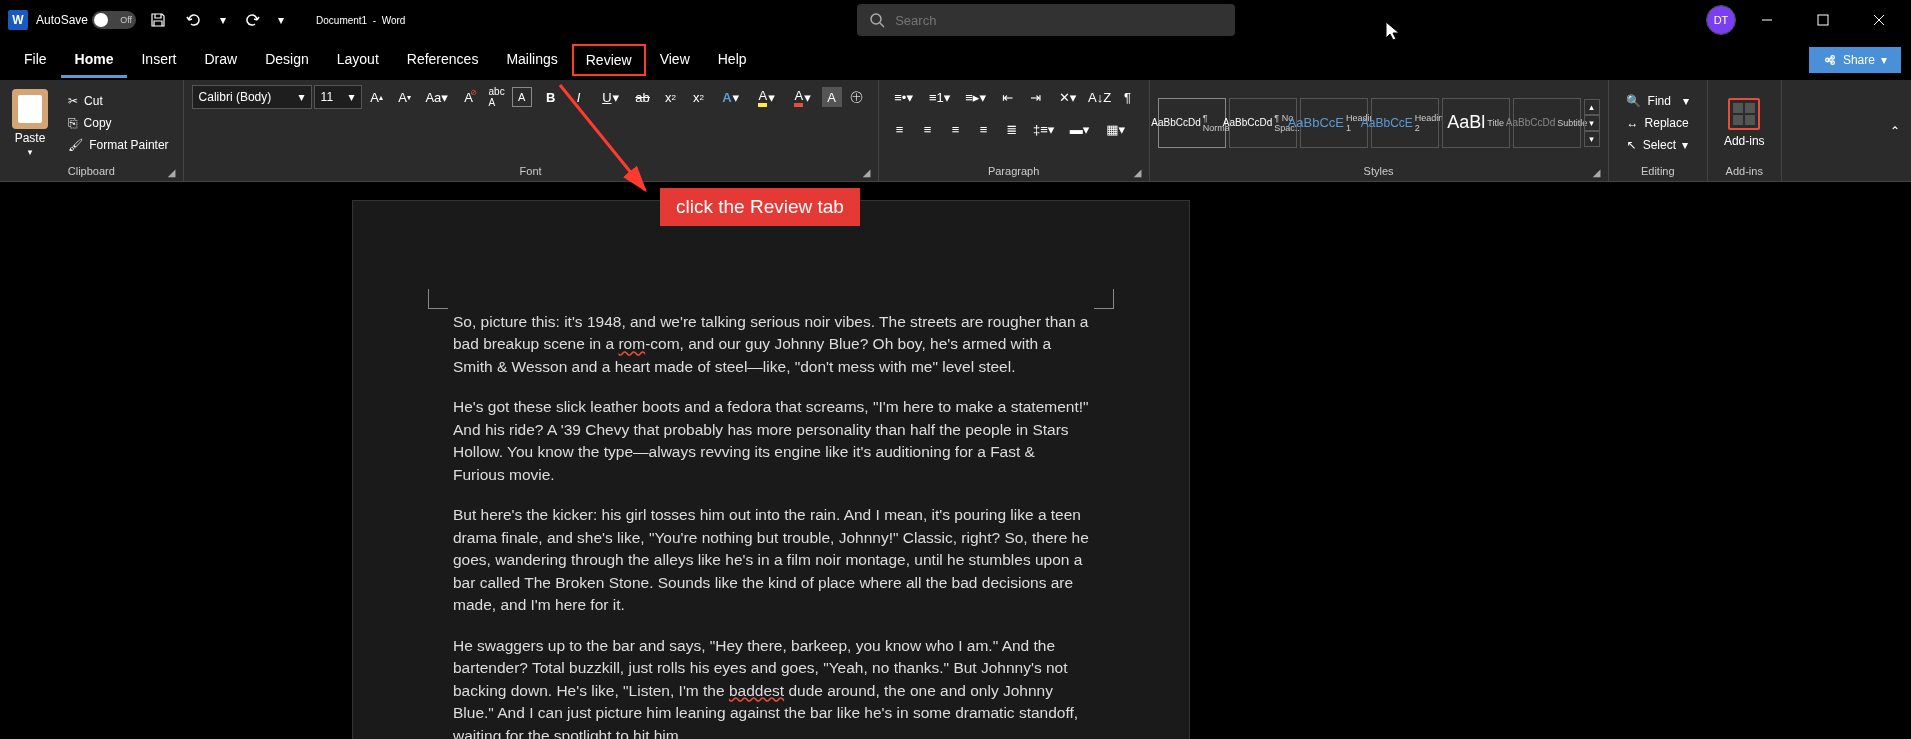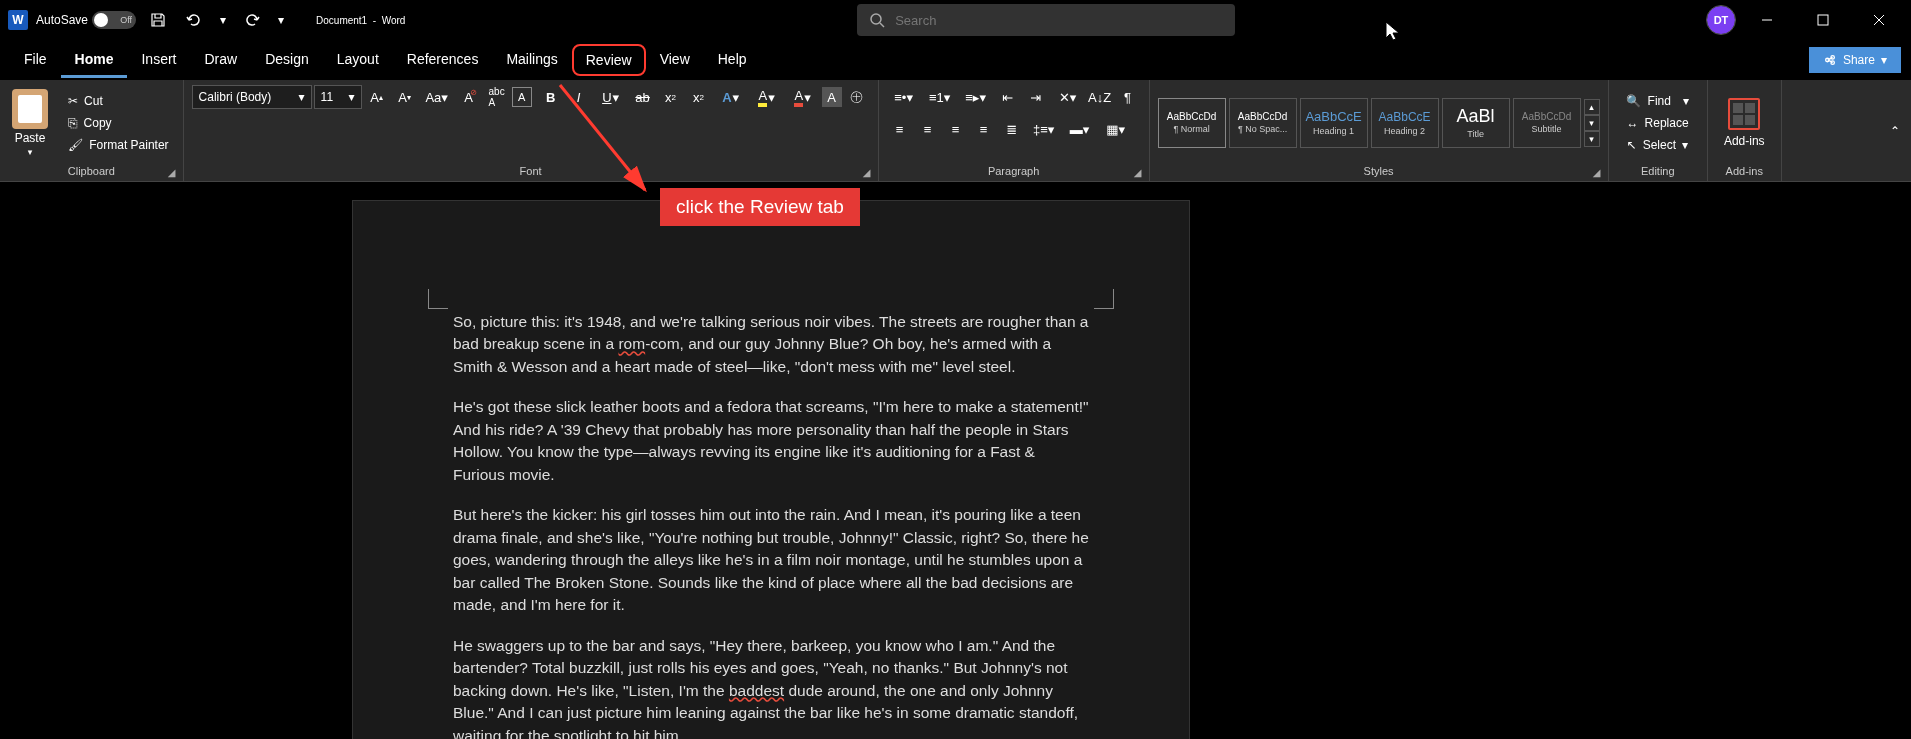--- a/index.html
+++ b/index.html
@@ -6,44 +6,44 @@
 body{background:#000;width:1911px;height:739px;overflow:hidden;color:#fff;font-size:12px;position:relative}
 .titlebar{height:40px;background:#000;display:flex;align-items:center;padding:0 8px;gap:8px}
 .word-icon{width:20px;height:20px;background:#185abd;color:#fff;display:flex;align-items:center;justify-content:center;font-weight:bold;font-size:12px;border-radius:2px}
 .autosave{display:flex;align-items:center;gap:4px;font-size:12px;color:#fff}
 .toggle{width:44px;height:18px;background:#444;border-radius:10px;position:relative;display:flex;align-items:center;padding:0 4px;justify-content:flex-end;font-size:9px;color:#ccc}
 .toggle::before{content:'';width:14px;height:14px;background:#fff;border-radius:50%;position:absolute;left:2px}
 .qat-btn{width:28px;height:28px;display:flex;align-items:center;justify-content:center;color:#fff;cursor:pointer}
 .doc-title{margin-left:20px;color:#fff;font-size:10px}
 .search-box{margin-left:auto;width:378px;height:32px;background:#323232;border-radius:4px;display:flex;align-items:center;padding:0 12px;gap:10px;margin-right:auto}
 .search-box input{background:transparent;border:none;color:#fff;font-size:13px;flex:1;outline:none}
-.avatar{width:28px;height:28px;border-radius:50%;background:#7b3ff2;color:#fff;display:flex;align-items:center;justify-content:center;font-size:11px;font-weight:bold;margin-left:20px;border:2px solid transparent;outline:1px solid #555}
+.avatar{width:28px;height:28px;border-radius:50%;background:#7b3ff2;color:#fff;display:flex;align-items:center;justify-content:center;font-size:11px;font-weight:normal;margin-left:20px;border:2px solid transparent;outline:1px solid #555}
 .win-btn{width:48px;height:40px;display:flex;align-items:center;justify-content:center;cursor:pointer}
 .tabs-row{height:40px;background:#000;display:flex;align-items:center;padding:0 10px;gap:0}
 .tab{padding:8px 14px;font-size:14px;color:#fff;cursor:pointer;border-bottom:3px solid transparent}
 .tab.active{border-bottom:3px solid #5b9bd5;font-weight:600}
-.tab.highlighted{border:2px solid #ff3b30;border-radius:8px;padding:6px 12px}
+.tab.highlighted{border:2px solid #ff3b30;border-radius:0;padding:6px 12px}
 .share-btn{margin-left:auto;background:#4a90d9;padding:6px 14px;border-radius:0;display:flex;align-items:center;gap:6px;cursor:pointer}
 .ribbon{height:102px;background:#2b2b2b;display:flex;border-bottom:1px solid #444}
 .group{border-right:1px solid #444;padding:4px 8px 0;display:flex;flex-direction:column;position:relative}
 .group-content{flex:1;display:flex;align-items:center;gap:4px}
 .group-label{text-align:center;font-size:11px;color:#ccc;padding:4px 0;position:relative}
 .group-label .launcher{position:absolute;right:-4px;bottom:2px;width:14px;height:14px;display:flex;align-items:center;justify-content:center;cursor:pointer;font-size:10px;color:#aaa}
 .paste-btn{display:flex;flex-direction:column;align-items:center;gap:2px;cursor:pointer;padding:4px}
 .paste-icon{width:36px;height:40px;background:linear-gradient(#d4a574,#d4a574);border-radius:4px;position:relative}
 .paste-icon::before{content:'';position:absolute;top:6px;left:6px;right:6px;bottom:6px;background:#fff;border-radius:2px}
 .clip-btns{display:flex;flex-direction:column;gap:2px;margin-left:6px}
 .clip-btn{display:flex;align-items:center;gap:6px;padding:3px 6px;cursor:pointer;font-size:12px}
 .combo{background:#1e1e1e;border:1px solid #555;height:24px;display:flex;align-items:center;padding:0 6px;font-size:12px;cursor:pointer}
 .combo.font-name{width:120px}
 .combo.font-size{width:48px}
 .rbtn{width:26px;height:26px;display:flex;align-items:center;justify-content:center;cursor:pointer;font-size:13px}
 .rbtn.dd{width:34px;gap:1px}
 .style-gal{display:flex;gap:3px;align-items:center}
-.style-item{width:68px;height:50px;background:#2b2b2b;border:1px solid #555;display:flex;flex-direction:column;align-items:center;justify-content:center;cursor:pointer;gap:2px}
+.style-item{width:68px;height:50px;background:#2b2b2b;border:1px solid #555;display:flex;align-items:center;justify-content:center;cursor:pointer;gap:2px}
 .style-item.sel{border:1px solid #888}
 .style-preview{font-size:10px;color:#fff}
 .style-name{font-size:9px;color:#ccc}
 .style-scroll{display:flex;flex-direction:column;gap:0}
 .style-scroll div{width:16px;height:16px;border:1px solid #555;display:flex;align-items:center;justify-content:center;cursor:pointer;font-size:9px}
 .edit-btns{display:flex;flex-direction:column;gap:4px;padding:4px}
 .edit-btn{display:flex;align-items:center;gap:6px;padding:2px 6px;cursor:pointer;font-size:12px}
 .addins-btn{display:flex;flex-direction:column;align-items:center;gap:4px;padding:8px;cursor:pointer}
 .addins-icon{width:32px;height:32px;border:2px solid #e74c3c;border-radius:2px;display:grid;grid-template-columns:1fr 1fr;grid-template-rows:1fr 1fr;gap:2px;padding:3px}
 .addins-icon span{background:#555}

